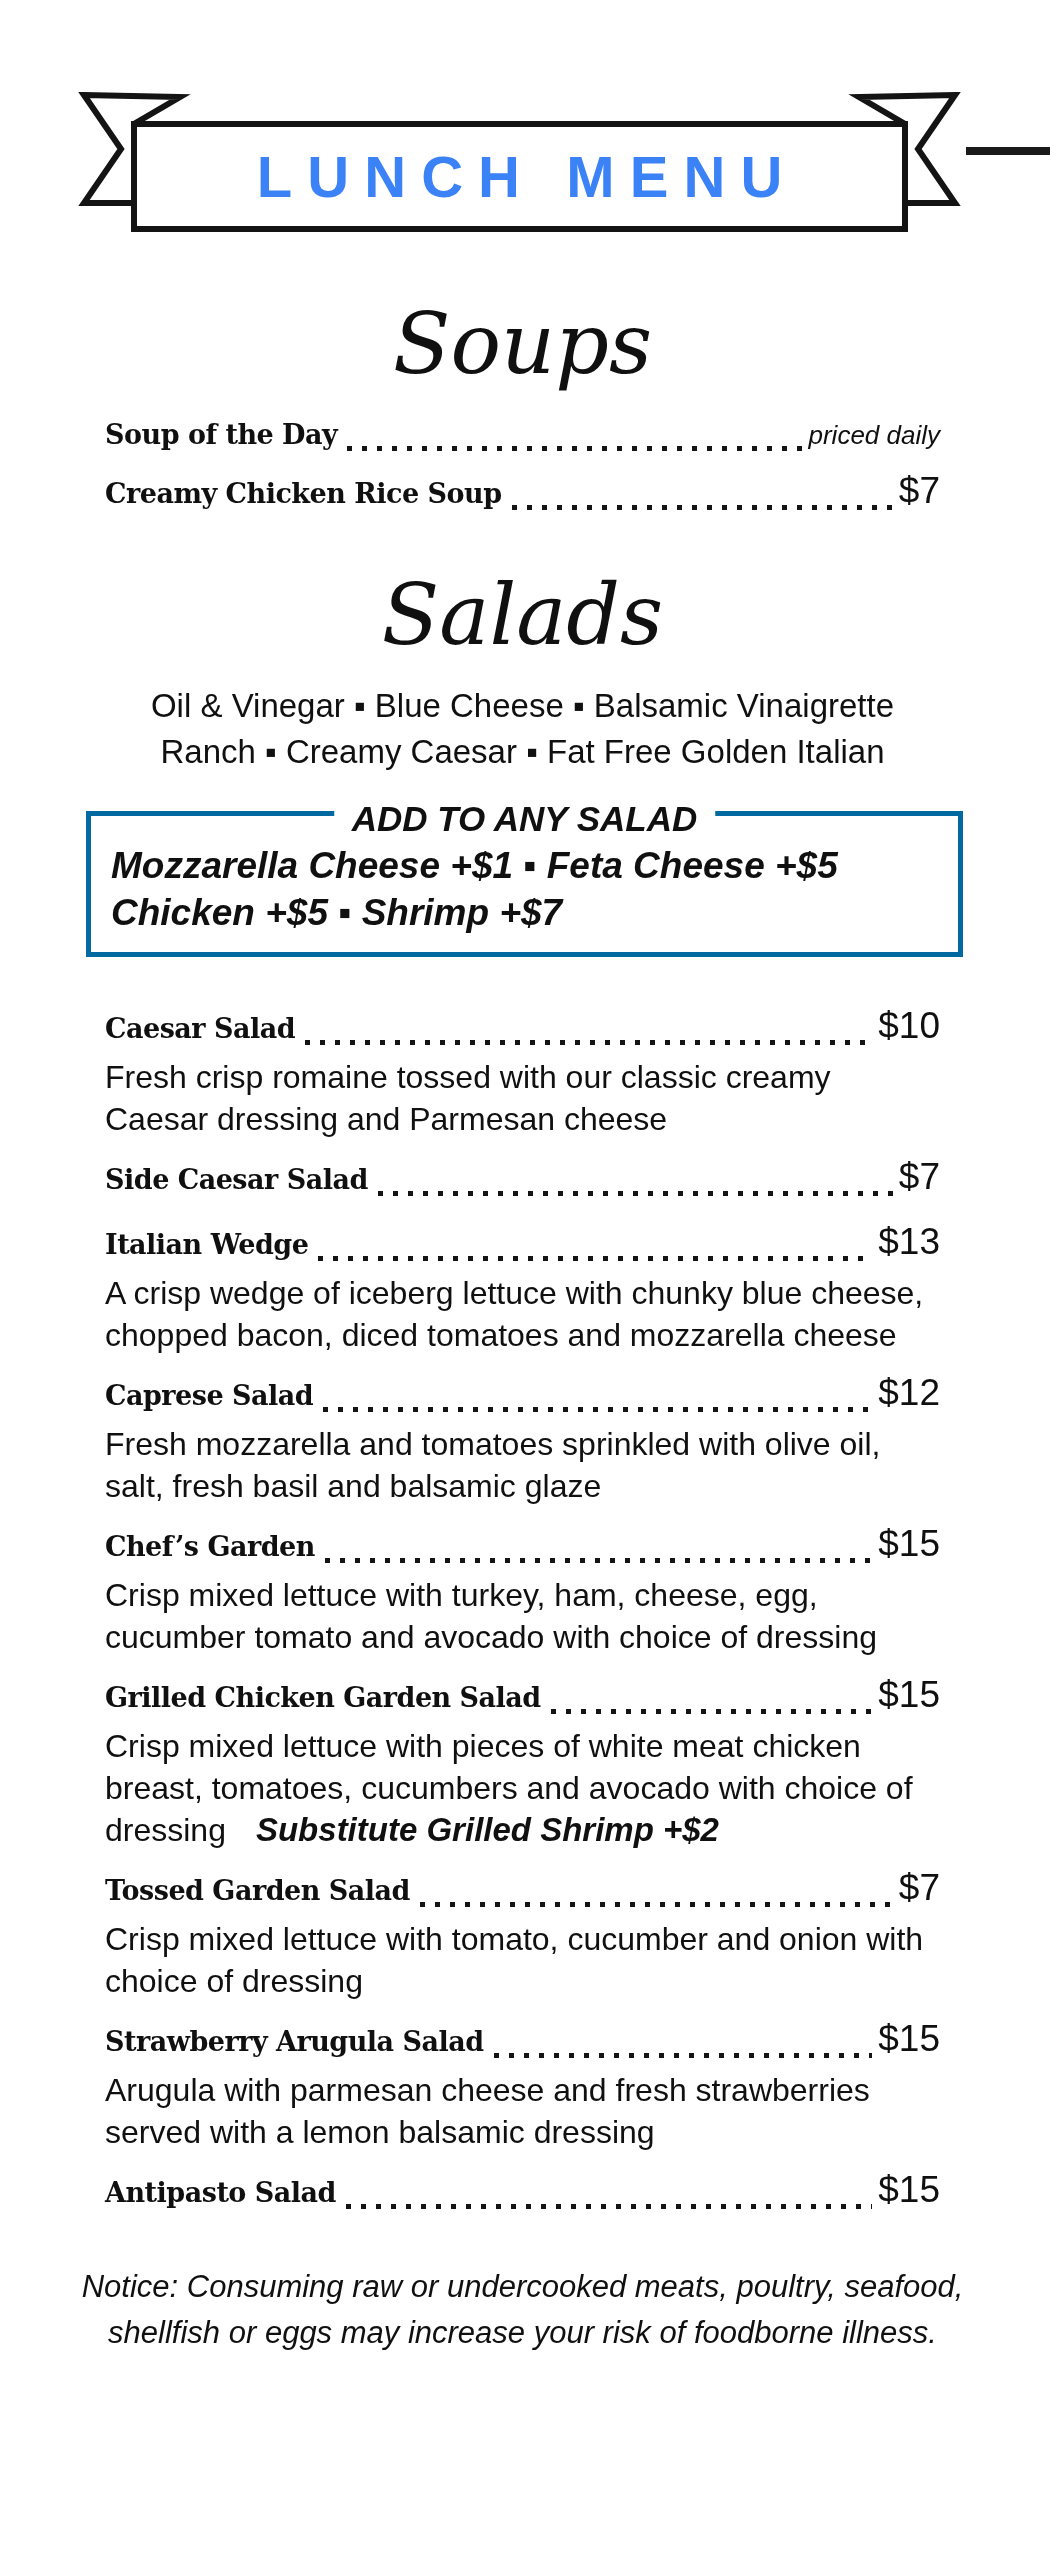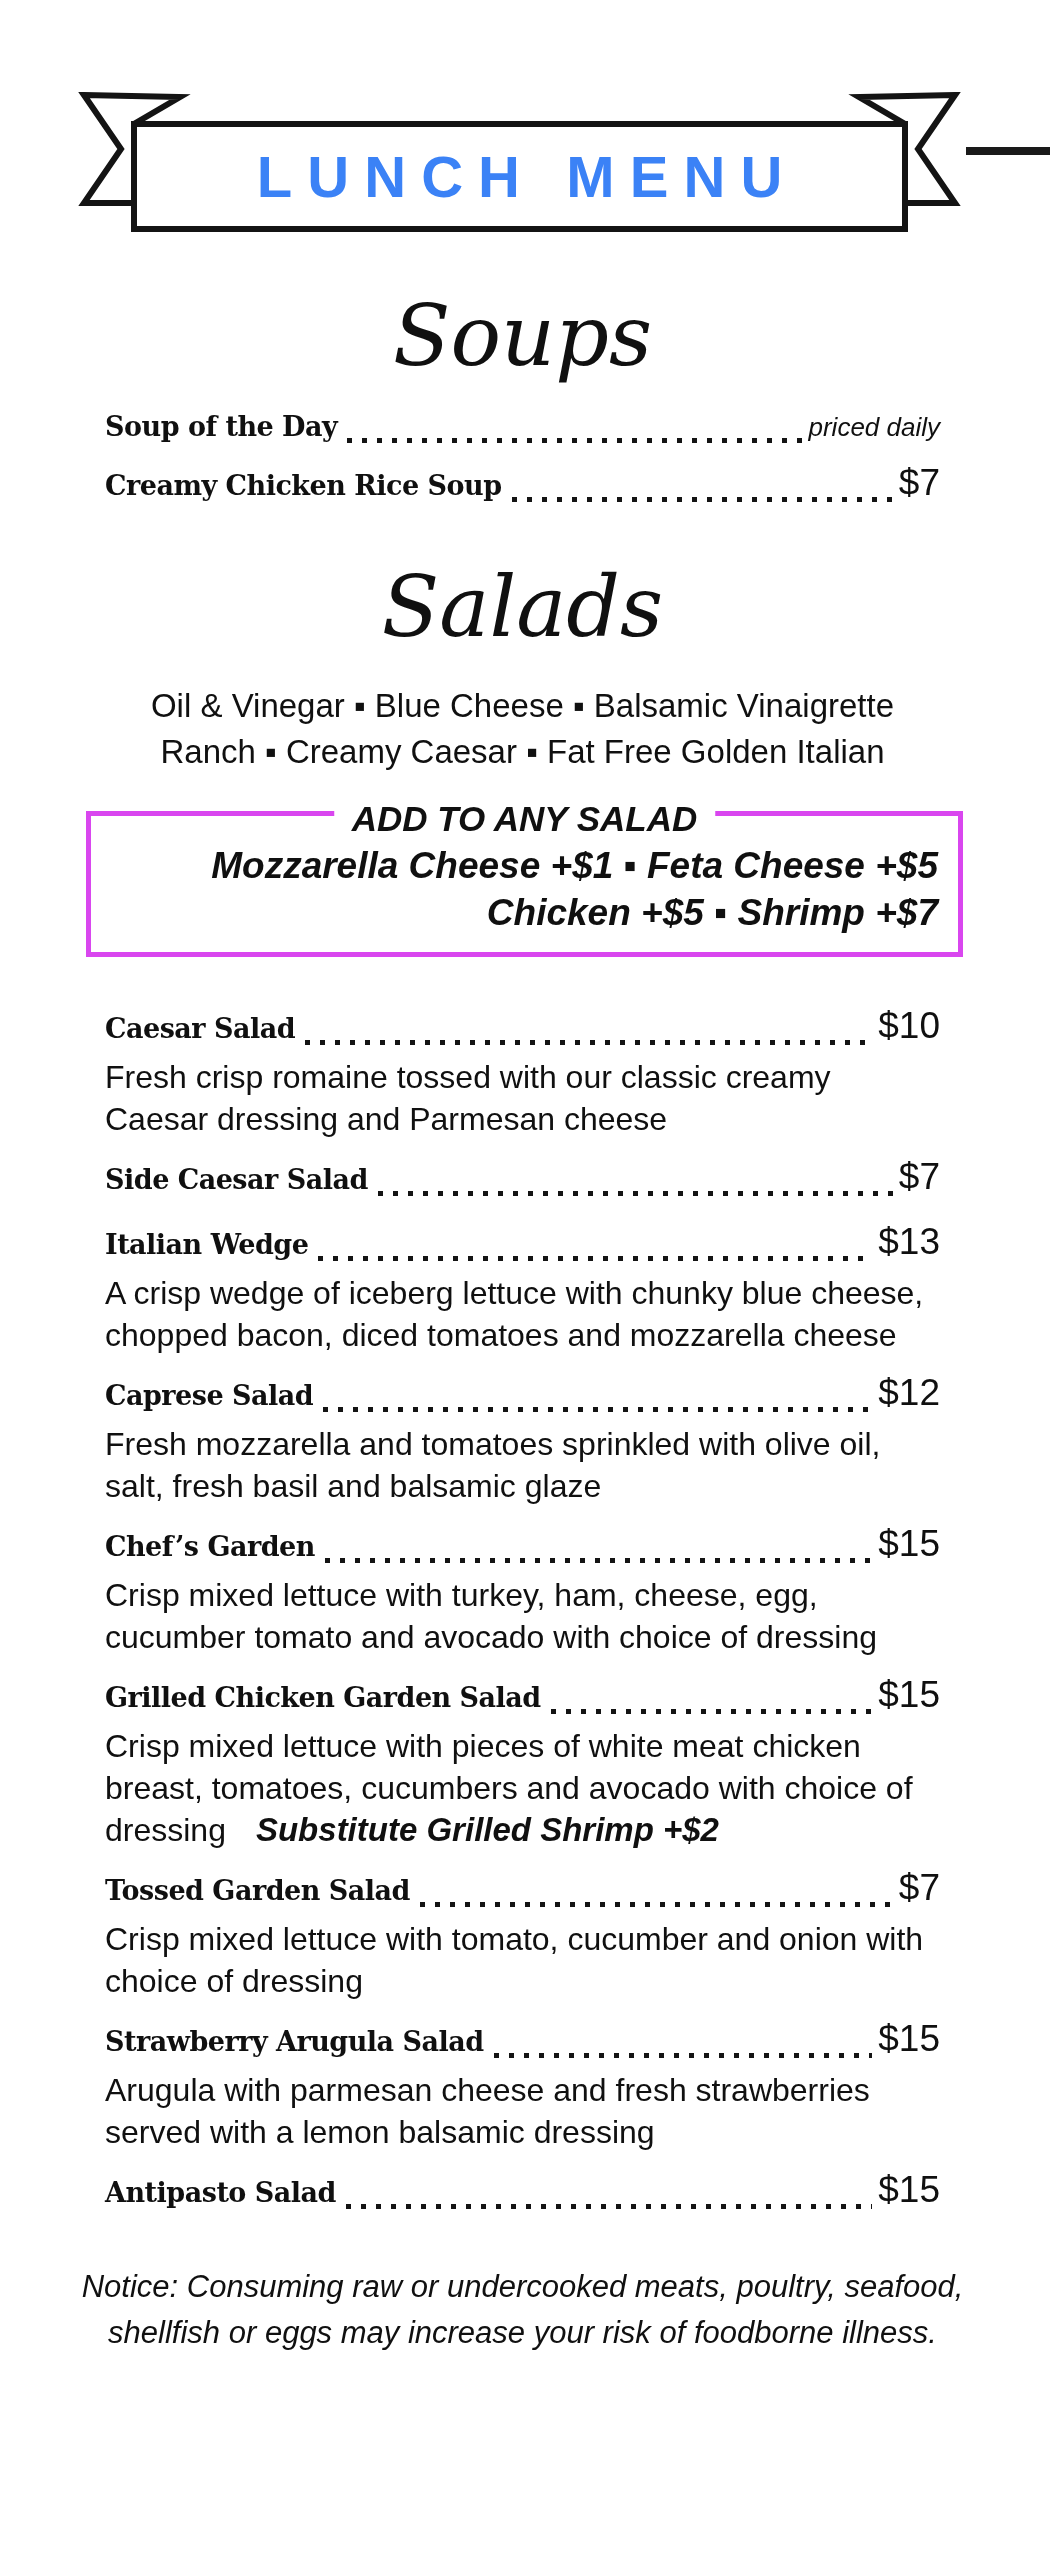--- a/index.html
+++ b/index.html
@@ -14,43 +14,43 @@
     position:absolute; left:134px; top:124px; width:771px; height:105px;
     display:flex; align-items:center; justify-content:center;
     font-weight:bold; font-size:58px; letter-spacing:0.26em; text-indent:0.26em;
     font-family:"Liberation Sans", sans-serif; color:#3b82f6; white-space:nowrap;
   }
   .right-rule { position:absolute; right:0; top:147px; width:84px; height:8px; background:#1a1a1a; }
   
   .content { position:absolute; left:105px; top:0; width:835px; padding-top:278px; }
   .script-heading {
     font-family:"DejaVu Serif", serif; font-style:italic; font-weight:400;
-    font-size:84px; line-height:100px; text-align:center; margin:8px;
+    font-size:84px; line-height:100px; text-align:center; margin:16px;
   }
   .salads-heading { margin-top:46px; }
   
   .menu-row { display:flex; align-items:baseline; line-height:50px; }
   .row-soup1 { margin-top:16px; }
   .row-soup2 { margin-top:6px; }
   .item-name {
     font-family:"DejaVu Serif", serif; font-weight:700; font-size:27px;
     white-space:nowrap; letter-spacing:-0.5px;
   }
   .leader {
     flex:1 1 auto; height:5px; align-self:flex-end; margin:0 6px 9px 10px;
     background:repeating-linear-gradient(to right, #141414 0 5px, transparent 5px 15px);
   }
   .price { font-size:37px; white-space:nowrap; }
   .price-note { font-style:italic; font-size:26px; }
   
   .dressings { margin:0; text-align:center; font-size:33px; line-height:46px; }
-  .dressings-first { margin-top:26px; }
+  .dressings-first { margin-top:18px; }
   .add-box {
-    position:relative; border:5px solid #d946ef;
-    margin:36px -23px 0 -19px; padding:26px 20px 16px; text-align:right;
+    position:relative; border:5px solid #0369a1;
+    margin:36px -23px 0 -19px; padding:26px 20px 16px; text-align:left;
   }
   .add-title {
     position:absolute; top:-16px; left:50%; transform:translateX(-50%);
     background:#ffffff; padding:0 18px; white-space:nowrap;
     font-weight:700; font-style:italic; font-size:35px; line-height:38px;
   }
   .add-line { margin:0; font-weight:700; font-style:italic; font-size:37px; line-height:47px; }
   
   .items { margin-top:44px; }
   .item { margin-bottom:12px; }

